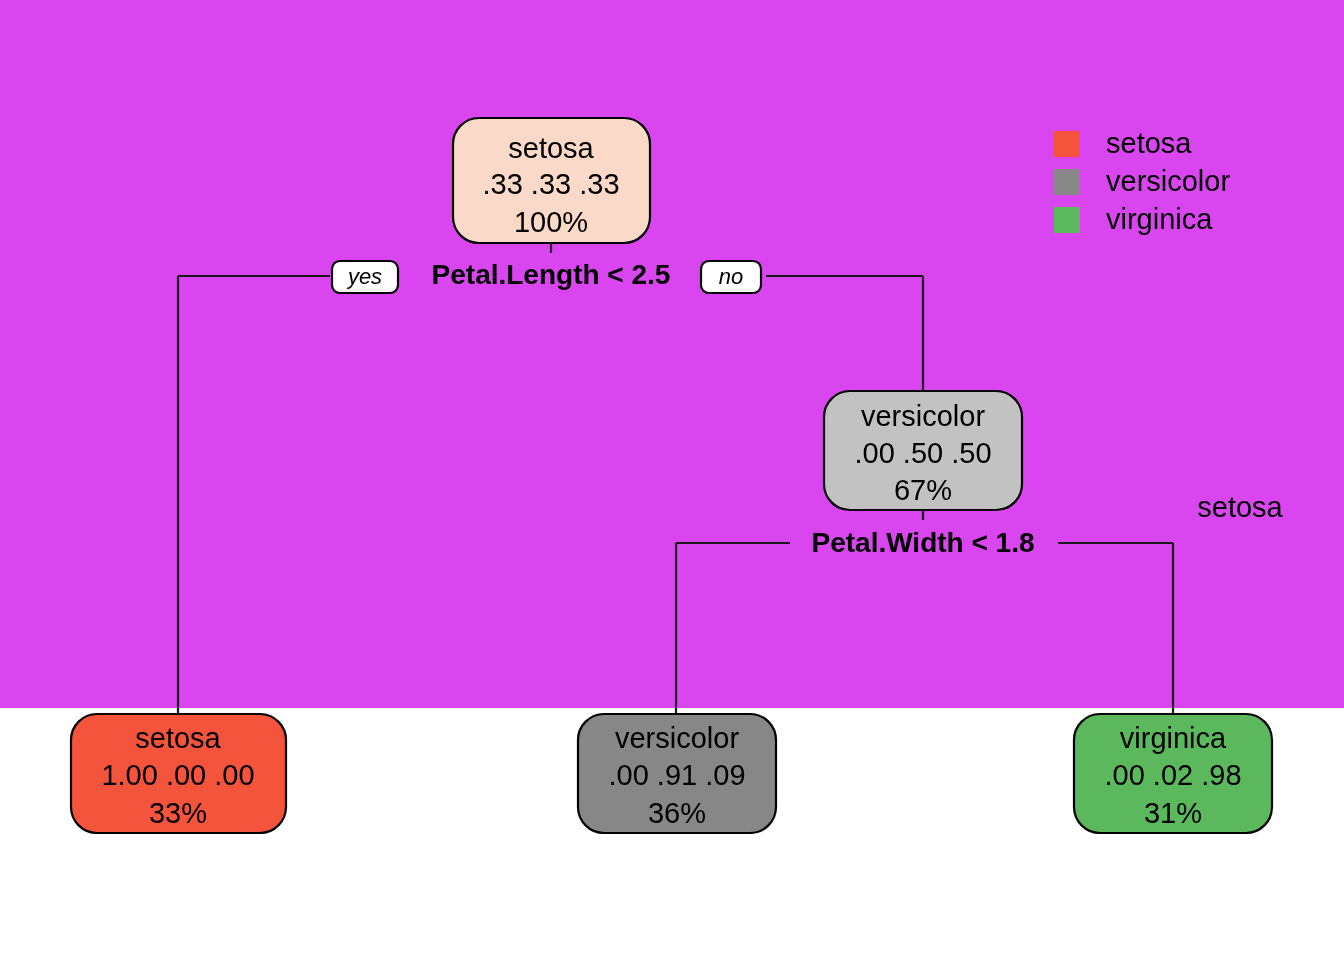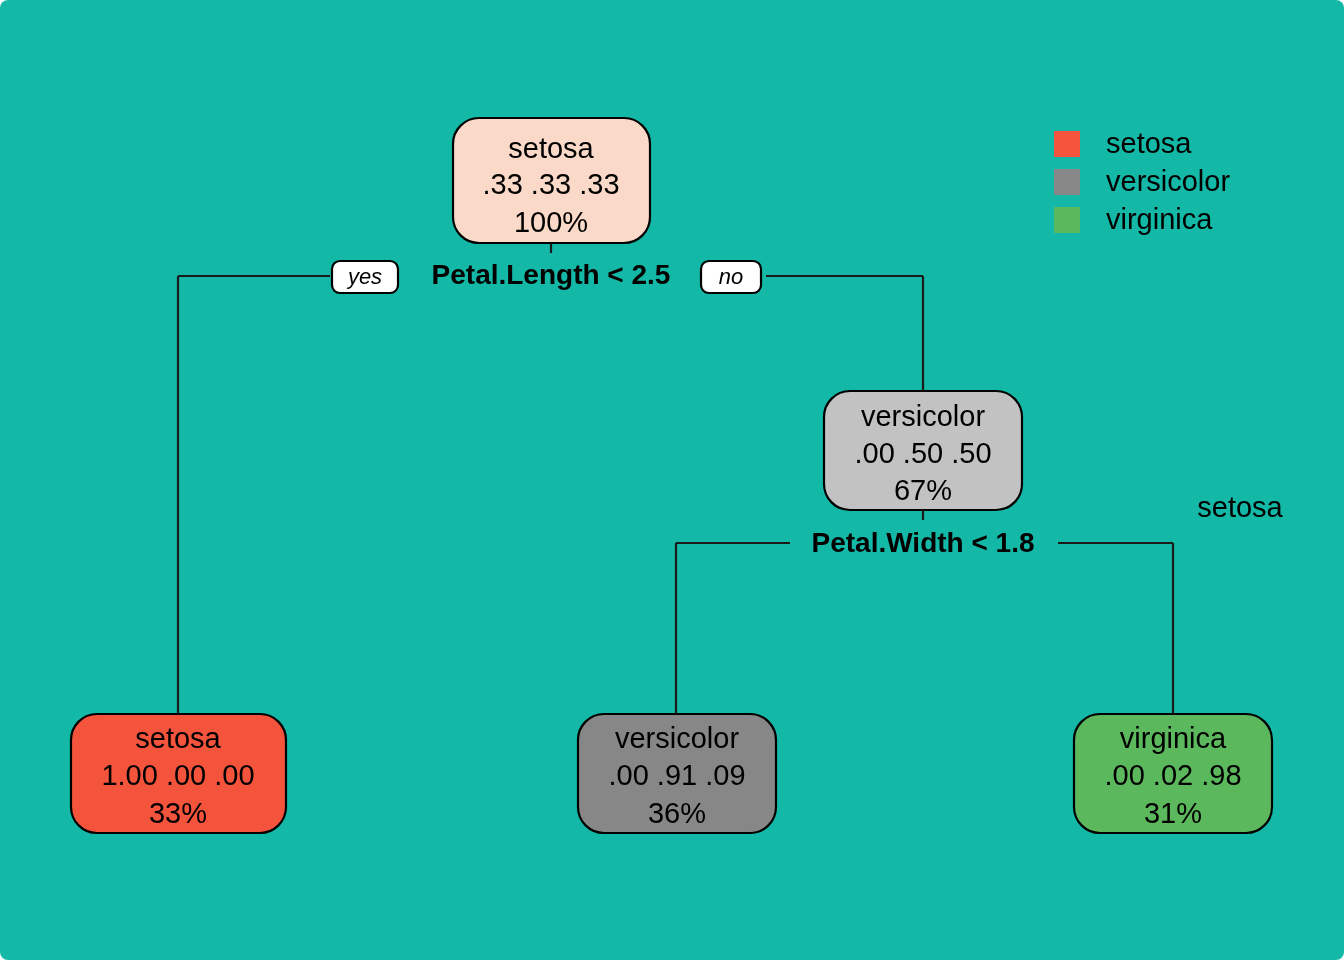--- a/index.html
+++ b/index.html
@@ -9,23 +9,22 @@
   }
   body {
     width: 1344px;
     height: 960px;
     font-family: "Liberation Sans", sans-serif;
     overflow: hidden;
   }
   #plot-root {
     position: relative;
     width: 1344px;
-    height: 960px;
-    background: #14b8a6;
-    border-radius: 8px;
+    height: 708px;
+    background: #d946ef;
   }
   svg.tree-canvas {
     position: absolute;
     left: 0;
     top: 0;
     width: 1344px;
     height: 960px;
     display: block;
   }
   .node-box {

